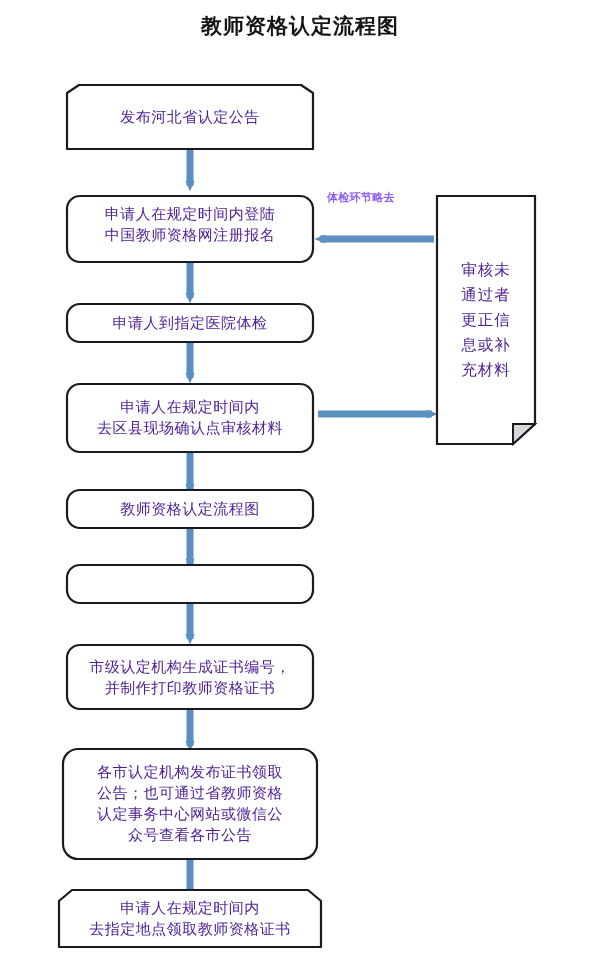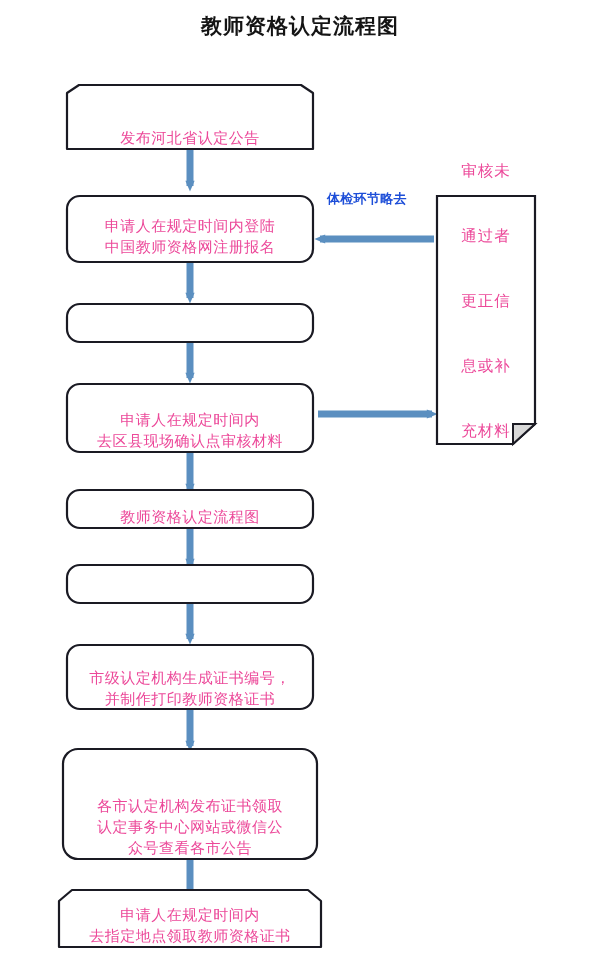--- a/index.html
+++ b/index.html
@@ -36,42 +36,41 @@
     font-size: 21px;
     letter-spacing: 1px;
     color: #141414;
     white-space: nowrap;
   }
   .node-label {
     position: absolute;
     display: flex;
     flex-direction: column;
     align-items: center;
-    justify-content: flex-end;
+    justify-content: center;
     text-align: center;
-    color: #ec4899;
+    color: #4c1d95;
     font-family: "DejaVu Sans", "Liberation Sans", sans-serif;
     font-size: 15px;
     line-height: 21px;
     letter-spacing: 0.5px;
     pointer-events: none;
   }
   .node-label .ln { display: block; white-space: nowrap; }
   .node-label.vertical {
     font-size: 15.5px;
     line-height: 25px;
     letter-spacing: 1px;
-    gap: 40px;
   }
   .edge-label {
     position: absolute;
     font-family: "DejaVu Serif", "Liberation Serif", serif;
     font-weight: bold;
-    font-size: 13px;
-    color: #1d4ed8;
+    font-size: 11px;
+    color: #8b5cf6;
     white-space: nowrap;
     letter-spacing: 0.3px;
   }
 </style>
 </head>
 <body>
 
 <div id="page">
 
   <div class="chart-title">教师资格认定流程图</div>
@@ -127,38 +126,42 @@
 
   <div class="node-label" style="left:67px; top:85px; width:246px; height:64px;">
     <span class="ln">发布河北省认定公告</span>
   </div>
 
   <div class="node-label" style="left:67px; top:192px; width:246px; height:66px;">
     <span class="ln">申请人在规定时间内登陆</span>
     <span class="ln">中国教师资格网注册报名</span>
   </div>
 
+  <div class="node-label" style="left:67px; top:304px; width:246px; height:38px;">
+    <span class="ln">申请人到指定医院体检</span>
+  </div>
 
   <div class="node-label" style="left:67px; top:384px; width:246px; height:68px;">
     <span class="ln">申请人在规定时间内</span>
     <span class="ln">去区县现场确认点审核材料</span>
   </div>
 
   <div class="node-label" style="left:67px; top:490px; width:246px; height:38px;">
     <span class="ln">教师资格认定流程图</span>
   </div>
 
 
   <div class="node-label" style="left:67px; top:645px; width:246px; height:65px;">
     <span class="ln">市级认定机构生成证书编号，</span>
     <span class="ln">并制作打印教师资格证书</span>
   </div>
 
   <div class="node-label" style="left:63px; top:749px; width:254px; height:110px;">
     <span class="ln">各市认定机构发布证书领取</span>
+    <span class="ln">公告；也可通过省教师资格</span>
     <span class="ln">认定事务中心网站或微信公</span>
     <span class="ln">众号查看各市公告</span>
   </div>
 
   <div class="node-label" style="left:59px; top:890px; width:262px; height:57px;">
     <span class="ln">申请人在规定时间内</span>
     <span class="ln">去指定地点领取教师资格证书</span>
   </div>
 
   <div class="node-label vertical" style="left:437px; top:196px; width:98px; height:248px;">

